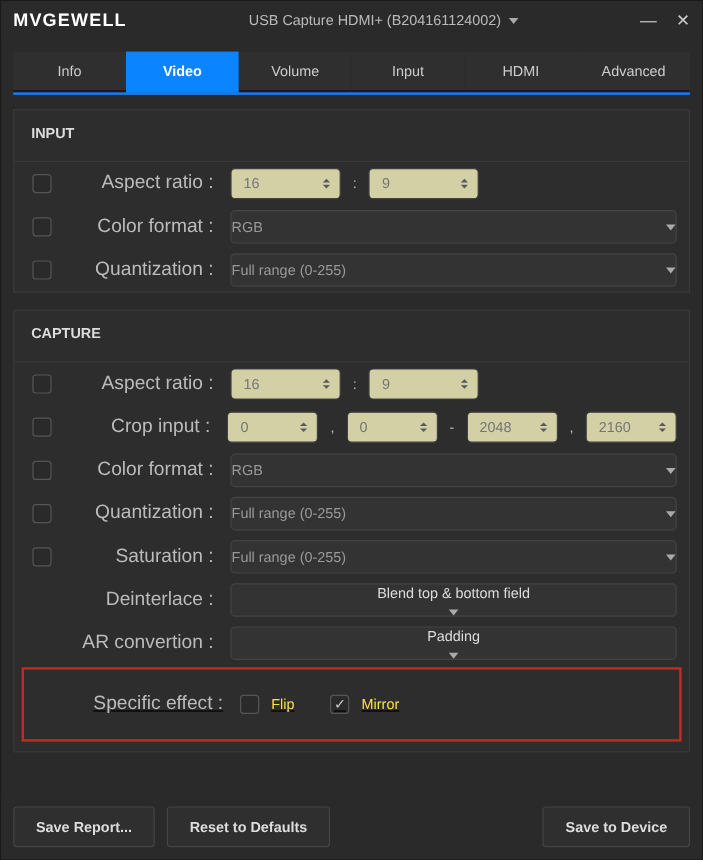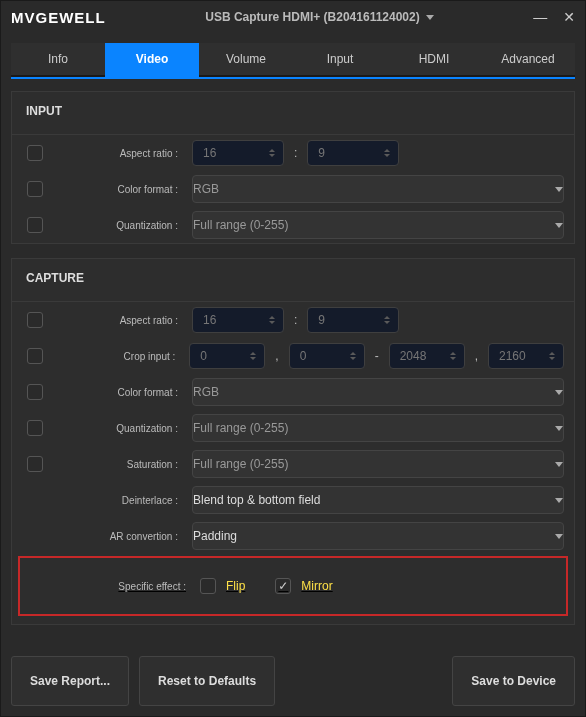--- a/index.html
+++ b/index.html
@@ -1,52 +1,52 @@
 <!DOCTYPE html>
 <html><head>
 <meta charset="utf-8">
 <style>
   * { box-sizing: border-box; margin: 0; padding: 0; font-family: Arial, sans-serif; }
   body { width: 586px; height: 717px; background: #3a3a3a; overflow: hidden; }
   .window { width: 100%; height: 100%; background: #2a2a2a; border: 1px solid #1a1a1a; display: flex; flex-direction: column; }
   .titlebar { height: 32px; background: #2a2a2a; display: flex; align-items: center; padding: 0 10px; gap: 8px; }
   .logo { color: #fff; font-weight: 900; font-size: 15px; letter-spacing: 1px; }
-  .device-sel { flex: 1; display: flex; align-items: center; justify-content: center; gap: 6px; color: #bbb; font-size: 12px; cursor: pointer; font-weight: bold; }
+  .device-sel { flex: 1; display: flex; align-items: center; justify-content: center; gap: 6px; color: #bbb; font-size: 12px; cursor: pointer; }
   .tri-down { width: 0; height: 0; border-left: 4px solid transparent; border-right: 4px solid transparent; border-top: 5px solid #aaa; }
   .winbtns { display: flex; gap: 16px; align-items: center; }
   .winbtn { color: #ccc; cursor: pointer; font-size: 14px; line-height: 1; }
   .tabbar { display: flex; height: 34px; margin: 10px 10px 0 10px; }
   .tab { flex: 1; display: flex; align-items: center; justify-content: center; color: #ccc; font-size: 12px; background: #2f2f2f; border-bottom: 2px solid #1a1a1a; cursor: pointer; }
   .tab.active { background: #0a84ff; color: #fff; font-weight: bold; border-bottom: 2px solid #0a84ff; }
   .tabunderline { height: 2px; background: #0a84ff; margin: 0 10px; }
   .content { flex: 1; padding: 12px 10px; overflow: auto; }
   .section { border: 1px solid #3a3a3a; background: #2d2d2d; margin-bottom: 14px; padding: 0; }
   .section-title { font-size: 12px; font-weight: bold; color: #ddd; padding: 12px 14px 16px 14px; border-bottom: 1px solid #3a3a3a; }
   .row { display: flex; align-items: center; min-height: 36px; padding: 0 10px; gap: 10px; }
   .cbcell { width: 26px; display: flex; justify-content: center; }
   .chk { width: 16px; height: 16px; border: 1px solid #555; border-radius: 3px; background: #2a2a2a; display: flex; align-items: center; justify-content: center; cursor: pointer; }
   .chk.checked::after { content: "✓"; color: #ccc; font-size: 12px; line-height: 1; }
-  .label { width: 124px; text-align: right; color: #bbb; font-size: 10px; padding-right: 4px; }
+  .label { width: 124px; text-align: right; color: #bbb; font-size: 16px; padding-right: 4px; }
   .ctrls { flex: 1; display: flex; align-items: center; gap: 6px; }
-  .spin { position: relative; height: 26px; background: #0f172a; border: 1px solid #444; border-radius: 4px; color: #888; font-size: 12px; display: flex; align-items: center; padding: 0 24px 0 10px; }
+  .spin { position: relative; height: 26px; background: #fef9c3; border: 1px solid #444; border-radius: 4px; color: #888; font-size: 12px; display: flex; align-items: center; padding: 0 24px 0 10px; }
   .spin.w90 { width: 92px; }
   .spin.w76 { width: 76px; }
   .spin.dis { opacity: 0.8; }
   .spin-arrows { position: absolute; right: 4px; top: 2px; bottom: 2px; width: 14px; display: flex; flex-direction: column; justify-content: center; gap: 2px; }
   .ar-up, .ar-down { width: 0; height: 0; border-left: 3px solid transparent; border-right: 3px solid transparent; margin: 0 auto; }
   .ar-up { border-bottom: 3px solid #666; }
   .ar-down { border-top: 3px solid #666; }
   .sep { color: #bbb; font-size: 12px; padding: 0 4px; }
   .select { height: 28px; background: #333; border: 1px solid #444; border-radius: 4px; color: #999; font-size: 12px; display: flex; align-items: center; justify-content: space-between; padding: 0 0; flex: 1; cursor: pointer; }
-  .select.enabled { color: #ddd; }
+  .select.enabled { color: #ddd; flex-direction: column; }
   .static-val { color: #ddd; font-size: 12px; font-weight: bold; padding-left: 2px; }
   .fx-row { display: flex; align-items: center; gap: 10px; min-height: 32px; padding: 20px 10px; margin: 2px 6px 8px 6px; border: 2px solid #c62828; text-decoration: underline; }
   .chk-lbl { color: #fde047; font-size: 12px; margin-left: 4px; margin-right: 24px; }
   .footer { display: flex; padding: 10px; gap: 10px; background: #2a2a2a; }
-  .btn { height: 50px; padding: 0 18px; border: 1px solid #444; border-radius: 3px; background: #2f2f2f; color: #ddd; font-size: 12px; font-weight: bold; display: flex; align-items: center; cursor: pointer; }
+  .btn { height: 34px; padding: 0 18px; border: 1px solid #444; border-radius: 3px; background: #2f2f2f; color: #ddd; font-size: 12px; font-weight: bold; display: flex; align-items: center; cursor: pointer; }
   .spacer-flex { flex: 1; }
 </style>
 </head>
 <body>
 
 <div class="window">
   <div class="titlebar">
     <span class="logo">MVGEWELL</span>
     <div class="device-sel">
       <span>USB Capture HDMI+ (B204161124002)</span>

